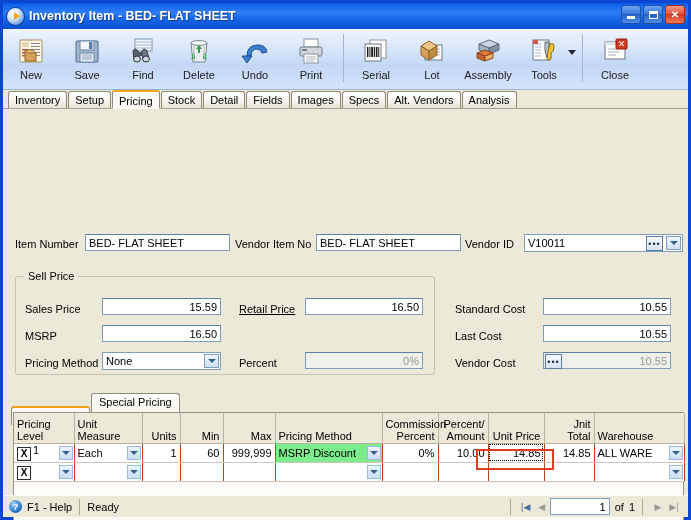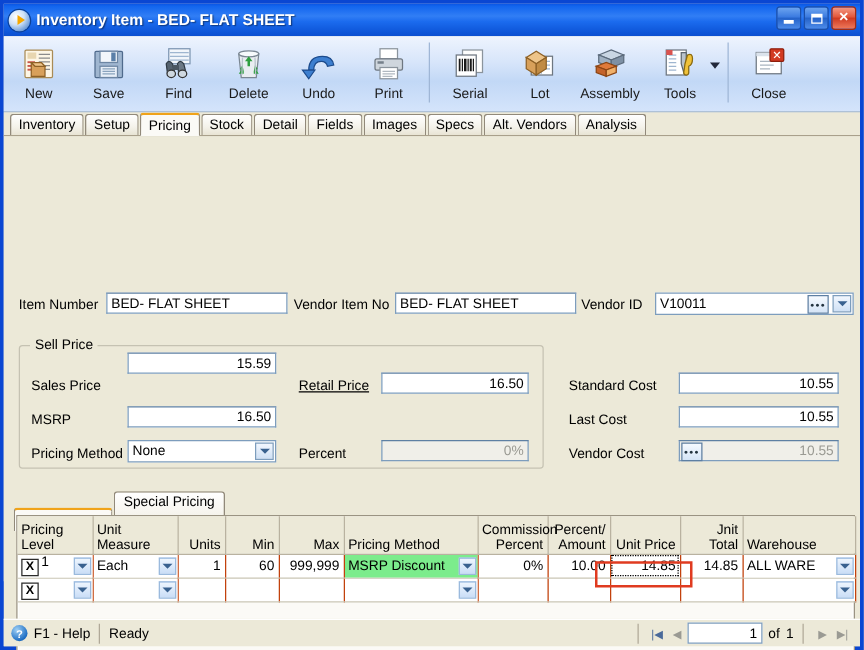--- a/index.html
+++ b/index.html
@@ -413,21 +413,21 @@
       <div class="dots-btn" style="position:absolute;right:19px;top:1px;">•••</div>
       <div class="arrow" style="right:1px;">
           <span class="chev"></span>
         </div>
     </div>
 
     <div class="group" style="left:12px;top:167px;width:420px;height:99px;">
       <div class="cap">Sell Price</div>
     </div>
     <div class="lbl" style="position:absolute;left:22px;top:194px;">Sales Price</div>
-    <div class="field num" style="position:absolute;left:99px;top:173px;width:119px;">15.59</div>
+    <div class="field num" style="position:absolute;left:99px;top:189px;width:119px;">15.59</div>
     <div class="lbl" style="position:absolute;left:236px;top:194px;text-decoration:underline;">Retail Price</div>
     <div class="field num" style="position:absolute;left:302px;top:189px;width:118px;">16.50</div>
 
     <div class="lbl" style="position:absolute;left:22px;top:221px;">MSRP</div>
     <div class="field num" style="position:absolute;left:99px;top:216px;width:119px;">16.50</div>
 
     <div class="lbl" style="position:absolute;left:22px;top:248px;">Pricing Method</div>
     <div class="combo" style="position:absolute;left:99px;top:243px;width:119px;">
       <span>None</span>
       <div class="arrow">

